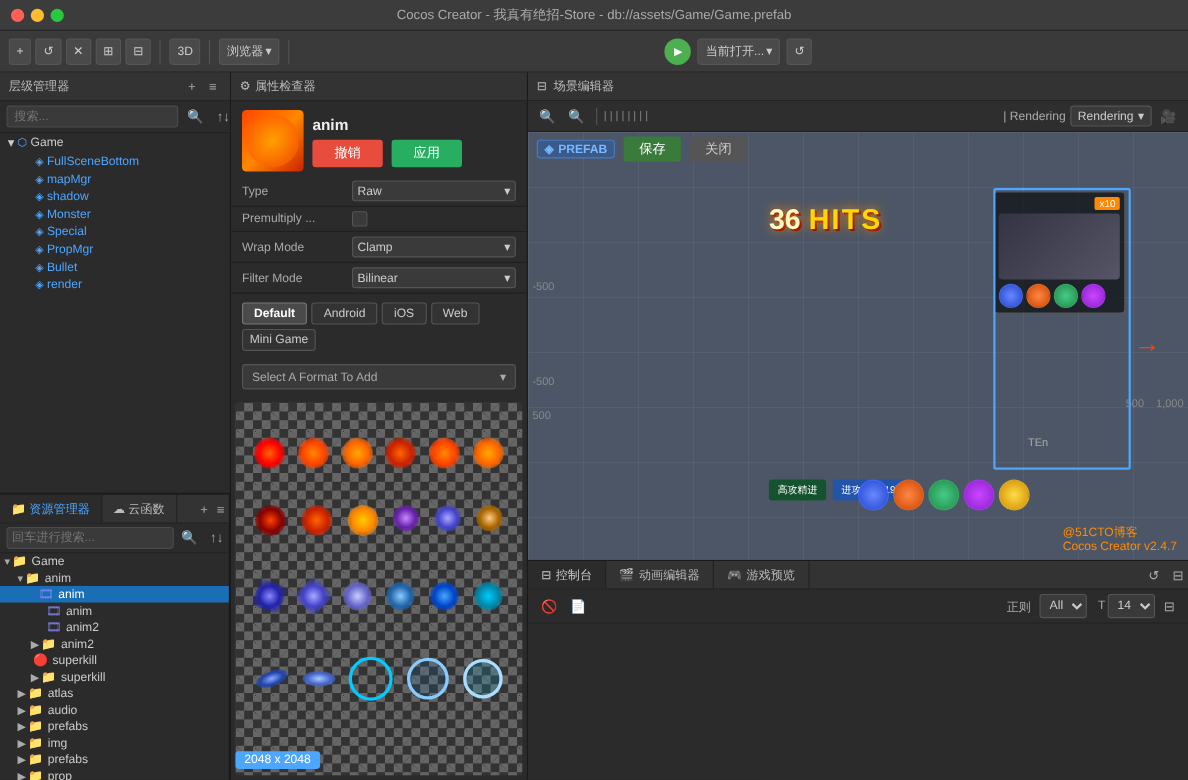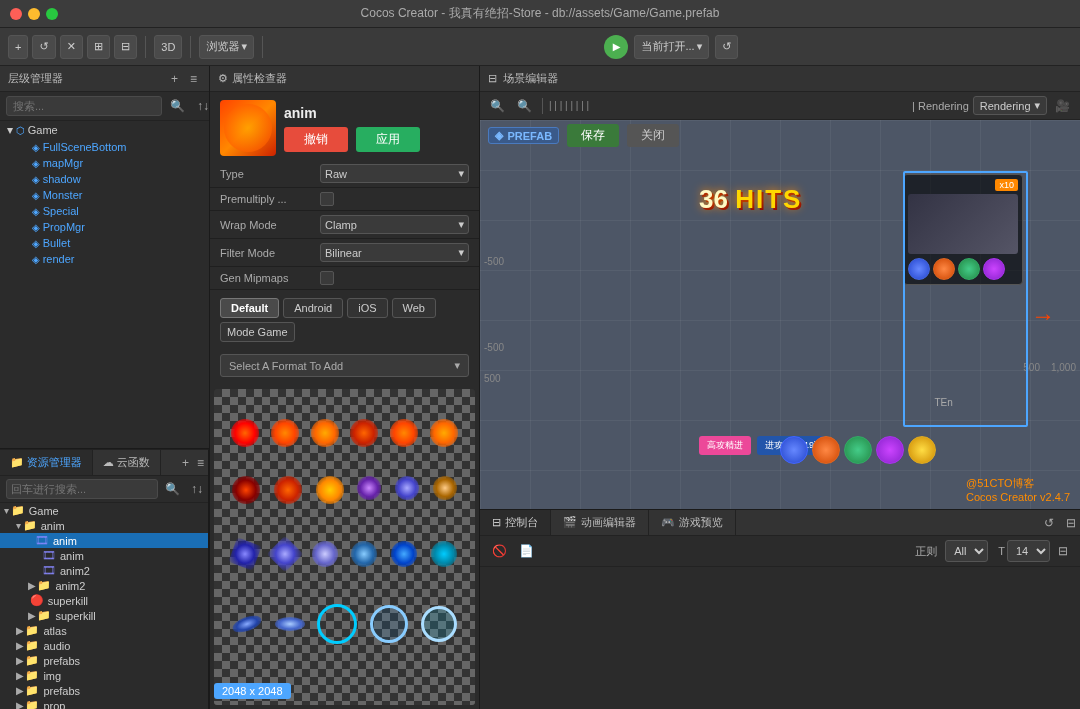--- a/index.html
+++ b/index.html
@@ -365,34 +365,28 @@
       </div>
       <div class="prop-row">
         <span class="prop-label">Filter Mode</span>
         <div class="prop-value">
           <div class="prop-dropdown">
             <span>Bilinear</span>
             <span>▾</span>
           </div>
         </div>
       </div>
-      <div class="prop-row">
-        <span class="prop-label">Gen Mipmaps</span>
-        <div class="prop-value">
-          <div class="checkbox"></div>
-        </div>
-      </div>
     </div>
 
     <div class="insp-platform-tabs">
       <div class="platform-tab active">Default</div>
       <div class="platform-tab">Android</div>
       <div class="platform-tab">iOS</div>
       <div class="platform-tab">Web</div>
-      <div class="platform-tab" style="padding: 3px 6px;">Mode Game</div>
+      <div class="platform-tab" style="padding: 3px 6px;">Mini Game</div>
     </div>
 
     <div class="insp-format-add">
       <div class="format-dropdown">
         <span>Select A Format To Add</span>
         <span>▾</span>
       </div>
     </div>
 
     <div class="insp-preview">
@@ -503,21 +497,21 @@
             <div style="width:100%;height:60px;background:linear-gradient(135deg,#334,#556);border-radius:3px;margin-bottom:4px;"></div>
             <div style="display:flex; gap:3px; flex-wrap:wrap;">
               <div style="width:22px;height:22px;background:radial-gradient(#6688ff,#2244cc);border-radius:50%;border:1px solid #4466dd;"></div>
               <div style="width:22px;height:22px;background:radial-gradient(#ff8844,#cc4400);border-radius:50%;border:1px solid #dd6622;"></div>
               <div style="width:22px;height:22px;background:radial-gradient(#44cc88,#228844);border-radius:50%;border:1px solid #33aa66;"></div>
               <div style="width:22px;height:22px;background:radial-gradient(#cc44ff,#8822cc);border-radius:50%;border:1px solid #aa33ee;"></div>
             </div>
           </div>
 
           <div style="position:absolute; bottom:5%; left:35%; display:flex; gap:6px;">
-            <div style="background:#ec4899;color:white;font-size:9px;padding:3px 8px;border-radius:3px;">高攻精进</div>
+            <div style="background:#14532d;color:white;font-size:9px;padding:3px 8px;border-radius:3px;">高攻精进</div>
             <div style="background:#2255aa;color:white;font-size:9px;padding:3px 8px;border-radius:3px;">进攻大门(19)</div>
           </div>
 
           <div style="position:absolute; bottom:2%; left:50%; display:flex; gap:4px;">
             <div style="width:28px;height:28px;background:radial-gradient(#6688ff,#2244cc);border-radius:50%;border:1px solid #4466ff;"></div>
             <div style="width:28px;height:28px;background:radial-gradient(#ff8844,#cc4400);border-radius:50%;border:1px solid #dd6622;"></div>
             <div style="width:28px;height:28px;background:radial-gradient(#44cc88,#228844);border-radius:50%;border:1px solid #33aa66;"></div>
             <div style="width:28px;height:28px;background:radial-gradient(#cc44ff,#8822cc);border-radius:50%;border:1px solid #aa33ee;"></div>
             <div style="width:28px;height:28px;background:radial-gradient(#ffdd44,#cc8800);border-radius:50%;border:1px solid #ddaa22;"></div>
           </div>

